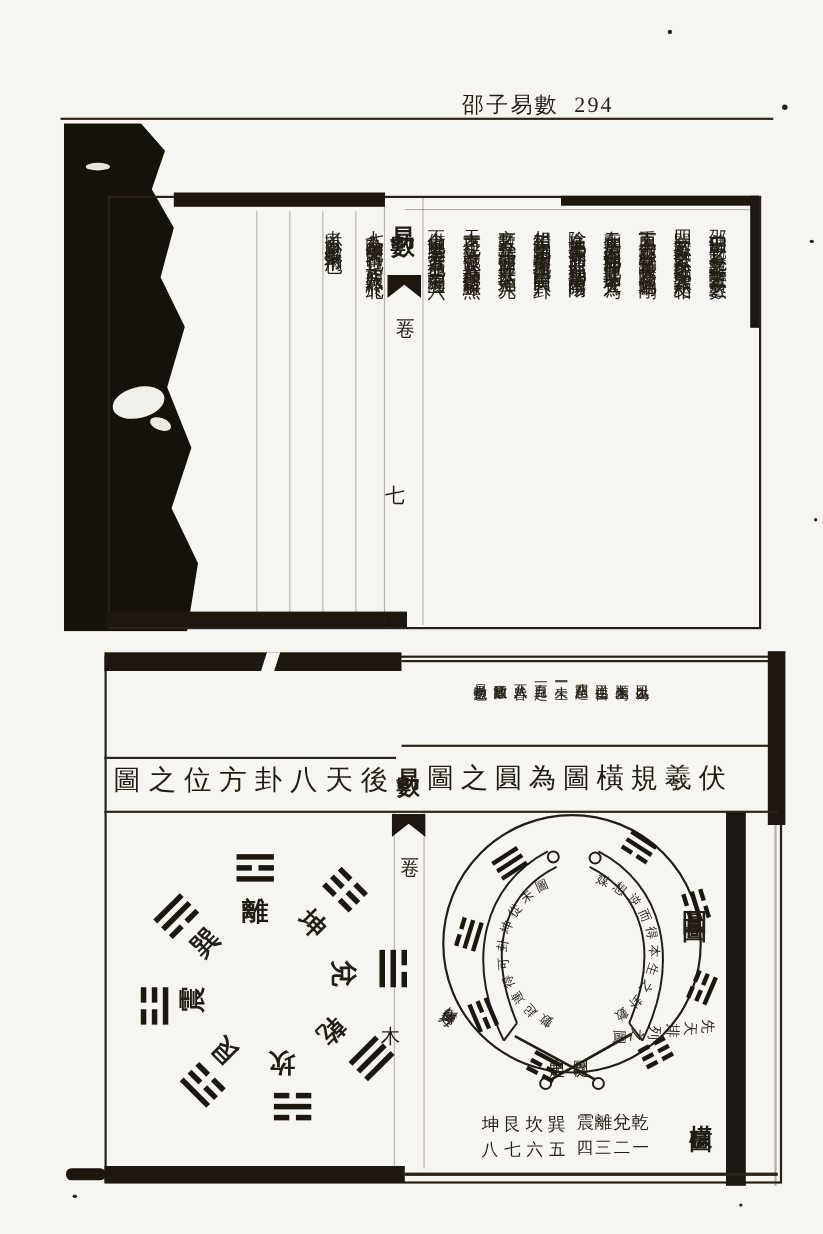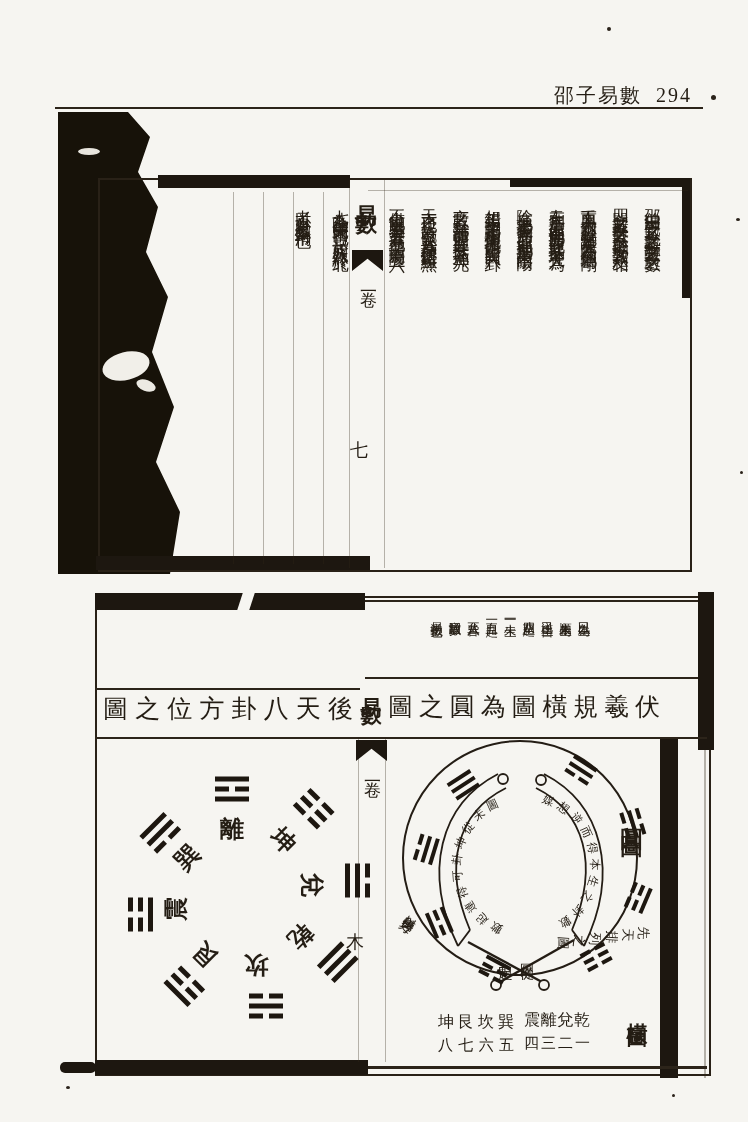--- a/index.html
+++ b/index.html
@@ -23,21 +23,21 @@
   .tl{width:100%;display:flex;justify-content:space-between;}
   .tl .seg{background:#1d1710;height:100%;}
   .dot{background:#2a221a;border-radius:50%;}
   .station,.ringtrig,.arcchar{position:absolute;left:0;top:0;}
   .arcchar{font-size:11.5px;white-space:nowrap;}
   svg{display:block;}
 </style>
 </head>
 <body>
 
-<div class="abs" style="left:420px;top:82px;width:272px;text-align:right;font-size:20px;letter-spacing:2px;">
+<div class="abs" style="left:420px;top:82px;width:272px;font-size:20px;letter-spacing:2px;">
   <span>邵子易數</span>&nbsp;&nbsp;<span>294</span>
 </div>
 <div class="abs thinline" style="left:55px;top:107px;width:648px;height:2px;"></div>
 
 <div class="abs dot" style="left:607px;top:27px;width:4px;height:4px;"></div>
 <div class="abs dot" style="left:711px;top:95px;width:5px;height:5px;"></div>
 <div class="abs dot" style="left:736px;top:218px;width:4px;height:3px;"></div>
 <div class="abs dot" style="left:740px;top:471px;width:3px;height:3px;"></div>
 <div class="abs dot" style="left:66px;top:1086px;width:4px;height:3px;"></div>
 <div class="abs dot" style="left:672px;top:1094px;width:3px;height:3px;"></div>

